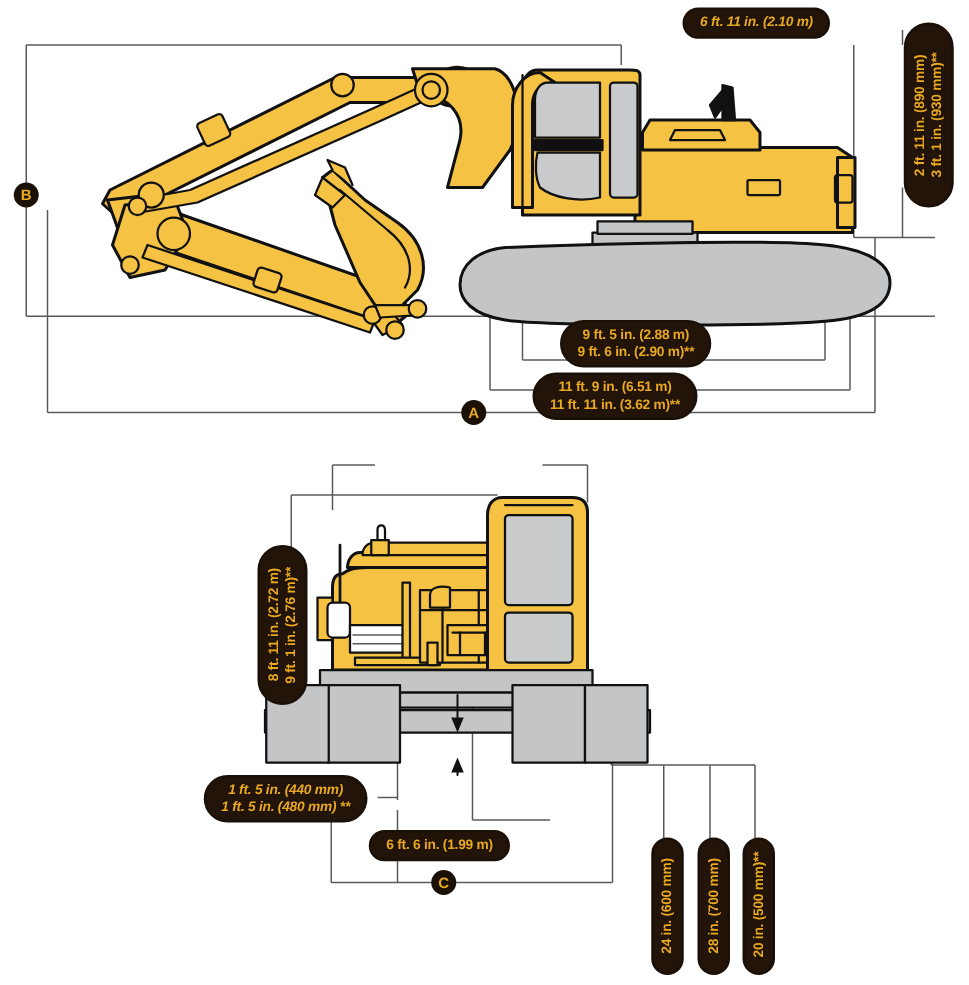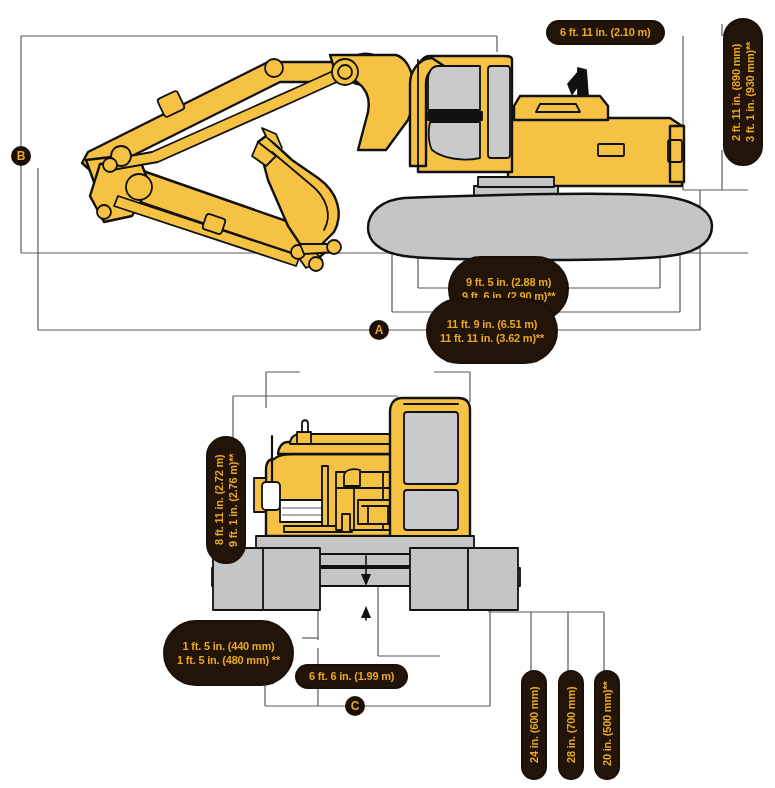--- a/index.html
+++ b/index.html
@@ -22,21 +22,21 @@
     font-size:11px;
     line-height:13px;
     letter-spacing:-0.2px;
     text-align:center;
     white-space:nowrap;
     padding:4px 12px;
     box-sizing:border-box;
     z-index:30;
     text-shadow:0 0 1px #221409;
   }
-  .pill.two{line-height:14px;padding:17px 12px;}
+  .pill.two{line-height:14px;padding:3px 12px;}
   .pill .ln{display:block;}
 
   
   .pill.vert{
     writing-mode:vertical-rl;
     transform:rotate(180deg);
     padding:12px 4px;
     line-height:14px;
     text-align:center;
   }
@@ -301,21 +301,21 @@
       <rect class="gry ol2" x="468" y="548" width="50" height="62"></rect>
 
       <line class="ol2" x1="366" y1="556" x2="366" y2="578" style="stroke-width:1.6"></line>
       <path style="fill:#111" d="M366,586 L361,574 L371,574 Z"></path>
 
       <line class="ol2" x1="366" y1="620" x2="366" y2="614" style="stroke-width:1.6"></line>
       <path style="fill:#111" d="M366,606 L361,618 L371,618 Z"></path>
     </g>
   </svg>
 
-  <div class="pill" style="left:546px; top:20px;">6 ft. 11 in. (2.10 m)</div>
+  <div class="pill" style="left:546px; top:6px;font-style:italic;">6 ft. 11 in. (2.10 m)</div>
 
   <div class="pill vert two" style="left:723px; top:18px; height:148px;">
     <span class="ln">2 ft. 11 in. (890 mm)</span>
     <span class="ln">3 ft. 1 in. (930 mm)**</span>
   </div>
 
   <div class="pill two" style="left:448px; top:256px;">
     <span class="ln">9 ft. 5 in. (2.88 m)</span>
     <span class="ln">9 ft. 6 in. (2.90 m)**</span>
   </div>
@@ -328,21 +328,21 @@
   <div class="badge" style="left:11px; top:146px;">B</div>
 
   <div class="badge" style="left:369px; top:320px;">A</div>
 
 
   <div class="pill vert two" style="left:206px; top:436px; height:128px;">
     <span class="ln">8 ft. 11 in. (2.72 m)</span>
     <span class="ln">9 ft. 1 in. (2.76 m)**</span>
   </div>
 
-  <div class="pill two" style="left:163px; top:620px;">
+  <div class="pill two" style="left:163px; top:620px;font-style:italic;">
     <span class="ln">1 ft. 5 in. (440 mm)</span>
     <span class="ln">1 ft. 5 in. (480 mm) **</span>
   </div>
 
   <div class="pill" style="left:295px; top:664px;text-align:center;">6 ft. 6 in. (1.99 m)</div>
 
   <div class="badge" style="left:345px; top:696px;">C</div>
 
   <div class="pill vert" style="left:521px; top:670px; height:110px;">24 in. (600 mm)</div>
 

